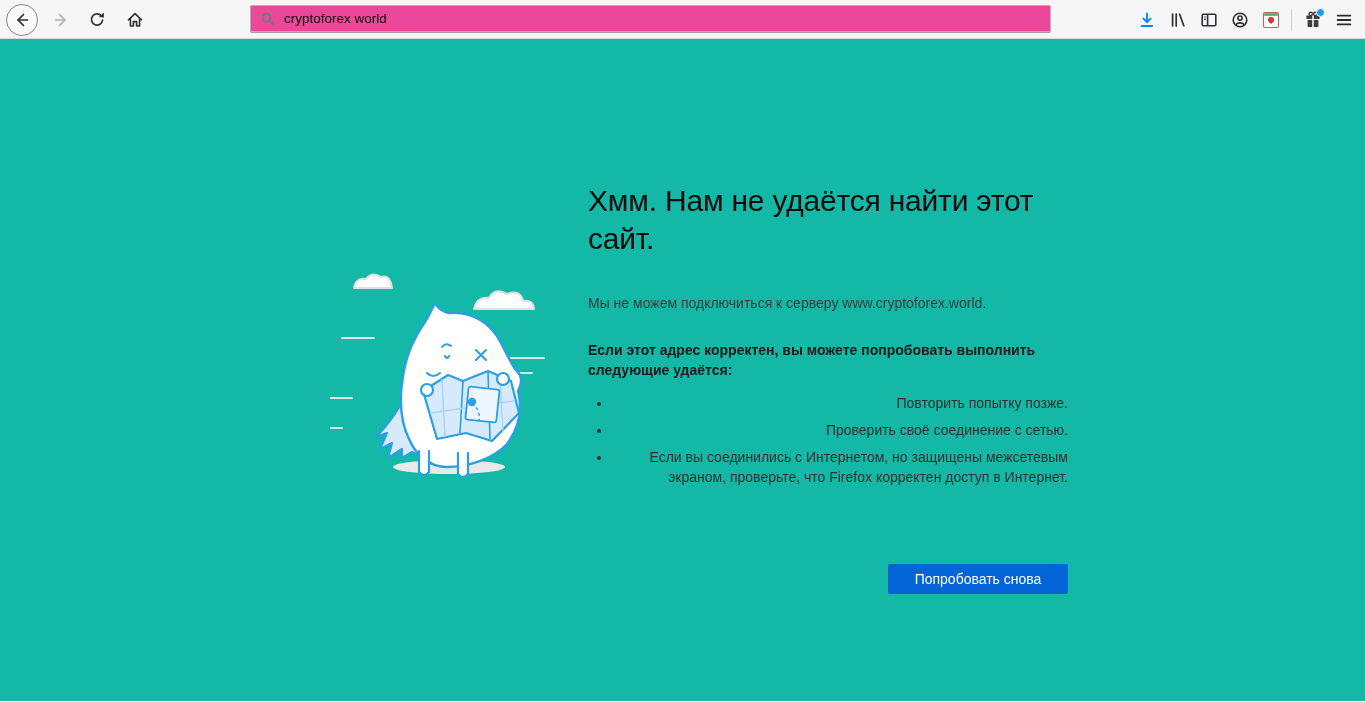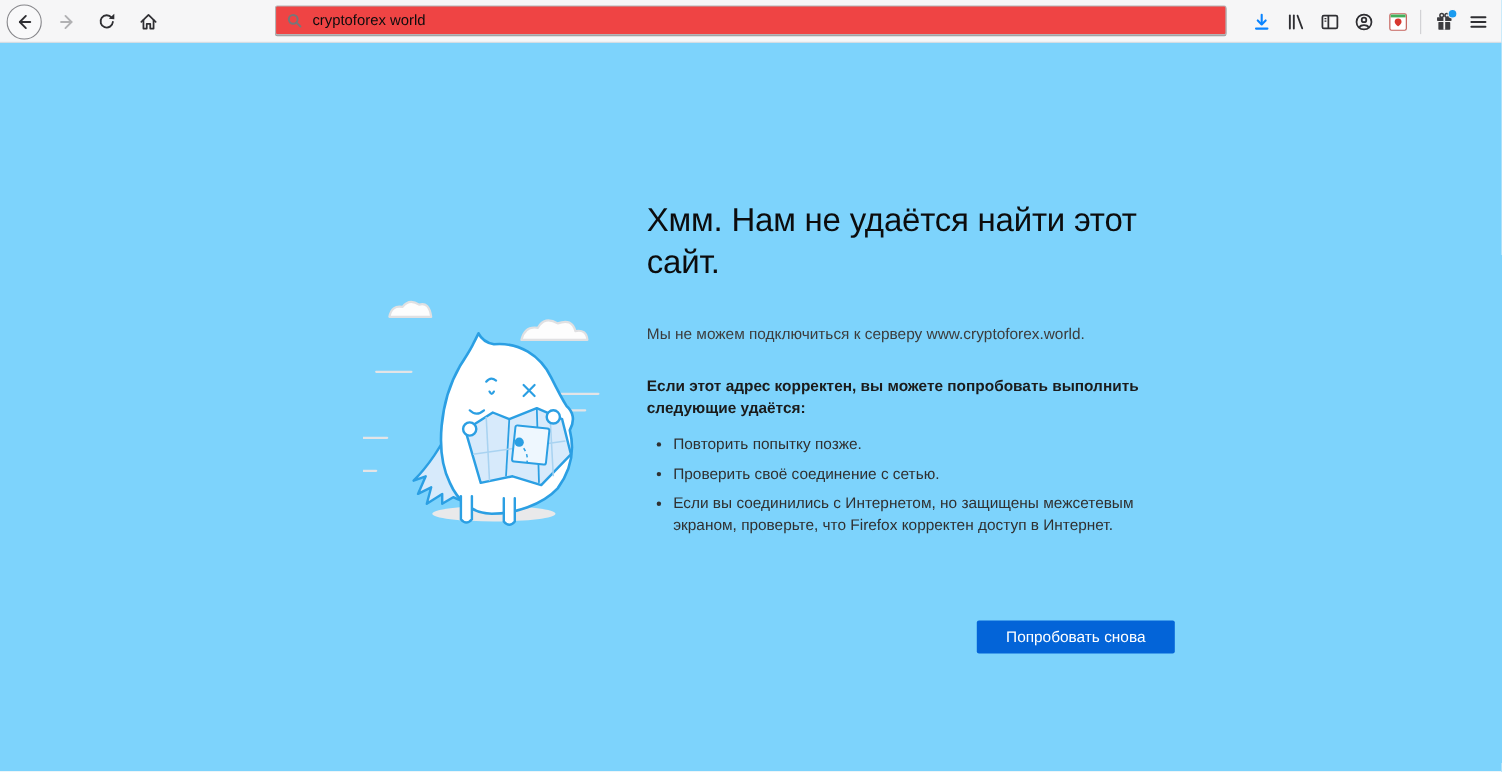--- a/index.html
+++ b/index.html
@@ -25,45 +25,45 @@
   .btn-back {
     width:32px; height:32px; border:1px solid #86868a; border-radius:50%;
     background:#f9f9fa; margin-right:8px;
   }
   .btn-forward { margin-right:6px; }
   .btn-reload  { margin-right:8px; }
   .ic { display:block; }
   .ic path, .ic line, .ic circle, .ic rect { vector-effect:non-scaling-stroke; }
 
   .urlbar {
-    position:absolute; left:250px; top:5px; width:865px; height:27px;
-    background:#ef4444; border:1px solid #b4b4b6; border-radius:2px;
+    position:absolute; left:250px; top:5px; width:801px; height:27px;
+    background:#ec4899; border:1px solid #b4b4b6; border-radius:2px;
     box-shadow:0 1px 0 0 rgba(12,12,13,0.38);
     display:flex; align-items:center; gap:8px; padding:0 9px;
     cursor:text;
   }
   .urlbar .url-text { font-size:13.5px; color:#0c0c0d; white-space:nowrap; }
 
   .nav-right { position:absolute; right:6px; top:3px; height:33px; display:flex; align-items:center; }
   .nav-right .icon-btn { width:31px; }
   .toolbar-sep { width:1px; height:22px; background:#cfcfd1; margin:0 5px; }
   .ext-badge-wrap { position:relative; }
   .blue-dot {
     position:absolute; top:3px; right:3px; width:9px; height:9px; border-radius:50%;
     background:#1a9bf0; border:1px solid #f6f6f7;
   }
 
   
-  .content { position:relative; width:1365px; height:662px; background:#7dd3fc; }
+  .content { position:relative; width:1365px; height:662px; background:#14b8a6; }
   .illustration { position:absolute; left:330px; top:222px; width:240px; height:230px; }
   .text-col { position:absolute; left:588px; top:143px; width:480px; }
   h1.err-title { font-size:30px; font-weight:400; line-height:38px; color:#0c0c0d; letter-spacing:-0.2px; }
   p.err-desc   { margin-top:35px; font-size:14px; line-height:20px; color:#3c3c3c; }
   p.err-strong { margin-top:27px; font-size:14px; line-height:20px; font-weight:700; color:#1b1b1b; }
-  ul.err-list  { margin-top:13px; padding-left:24px; }
+  ul.err-list  { margin-top:13px; padding-left:24px;text-align:right; }
   ul.err-list li { font-size:14px; line-height:20px; color:#303030; margin-bottom:7px; }
   .btn-row { margin-top:44px; text-align:right; }
   .retry-btn {
     min-width:180px; height:30px; padding:0 22px;
     background:#0364d8; color:#ffffff; font-size:14px;
     font-family:"Liberation Sans", sans-serif;
     border:none; border-radius:2px; cursor:pointer;margin-top:33px;
   }
 </style>
 </head>

